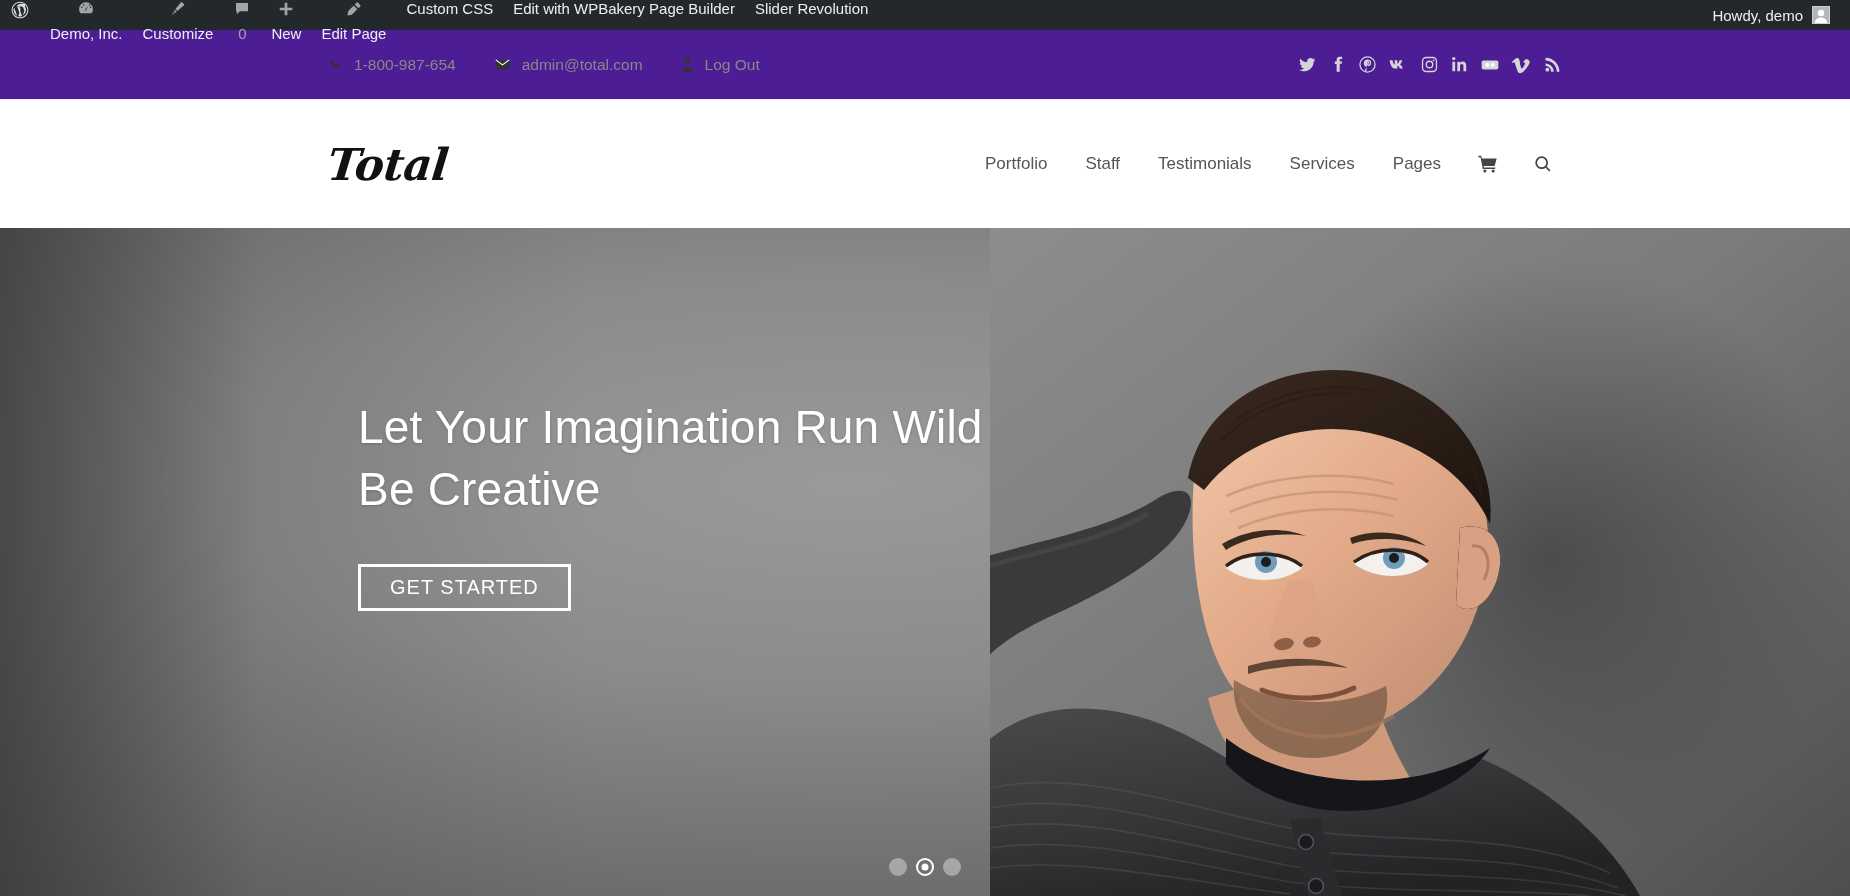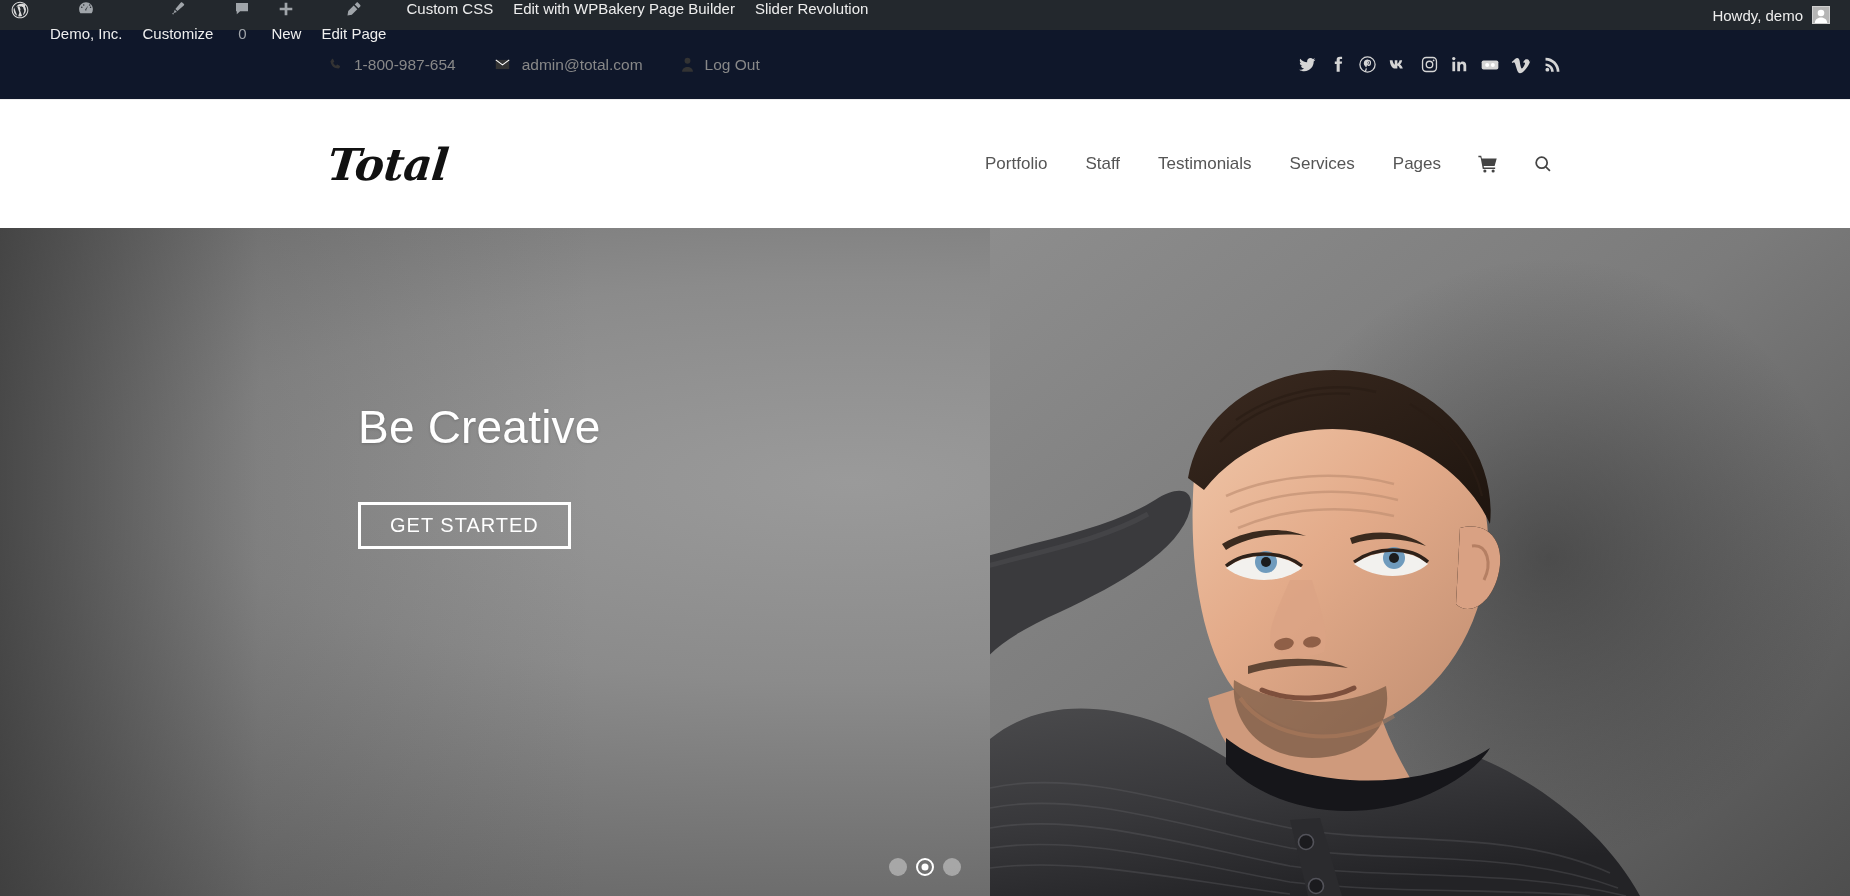--- a/index.html
+++ b/index.html
@@ -40,21 +40,21 @@
     background: #b5b5b5;
     border: 1px solid #cfcfcf;
     display: inline-flex; align-items: flex-end; justify-content: center;
     overflow: hidden;
   }
   .ab-avatar svg { display: block; }
 
   
   #top-bar {
     height: 70px;
-    background: #0f172a;
+    background: #4c1d95;
     border-bottom: 1px solid #eeeeee;
     display: flex;
     align-items: center;
     padding: 0 38px;
     font-size: 15.5px;
     color: #777777;
   }
   .topbar-left { display: flex; align-items: center; gap: 38px; margin-left: 290px; }
   .tb-item { display: flex; align-items: center; gap: 11px; color: #888888; cursor: pointer; }
   .tb-icon { color: #333333; display: inline-flex; align-items: center; }
@@ -481,20 +481,21 @@
     <path d="M258 438 C 292 428, 330 428, 358 440 C 330 436, 292 436, 258 446 Z" fill="#4a3527" opacity="0.85"></path>
     <path d="M244 452 C 286 478, 350 482, 396 458
              C 404 500, 372 530, 322 530 C 272 530, 240 496, 244 452 Z" fill="#5b4331" opacity="0.55"></path>
 
     <path d="M272 462 C 300 474, 340 472, 364 460" fill="none" stroke="#7d4f3c" stroke-width="5" stroke-linecap="round"></path>
 
     <path d="M250 470 C 280 512, 350 522, 404 488" fill="none" stroke="#b8835f" stroke-width="4" opacity="0.4"></path>
   </svg>
 
   <div id="hero-caption">
+    <div class="hero-line">Let Your Imagination Run Wild</div>
     <div class="hero-line">Be Creative</div>
     <div id="hero-cta">GET STARTED</div>
   </div>
 
   <div id="slider-dots">
     <span class="dot"></span>
     <span class="dot active"></span>
     <span class="dot"></span>
   </div>
 </div>

